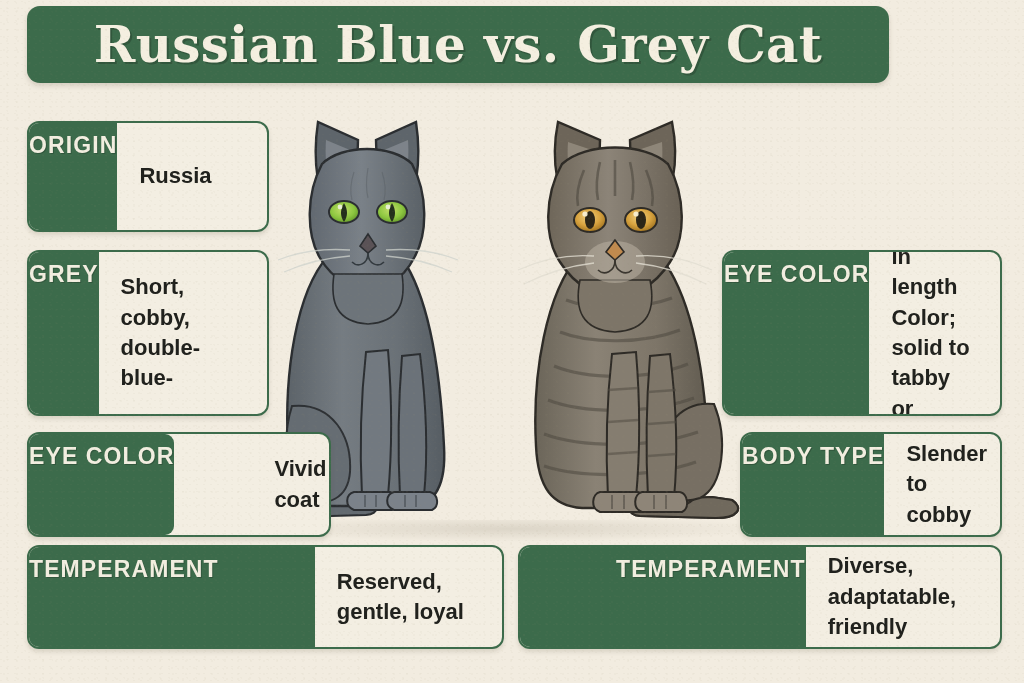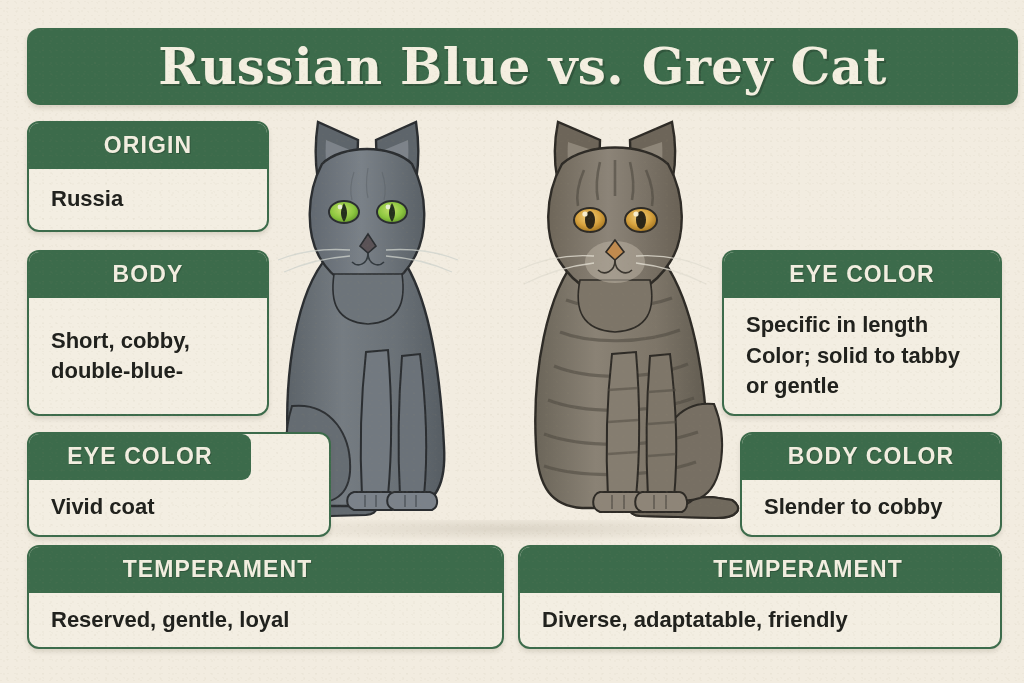--- a/index.html
+++ b/index.html
@@ -16,21 +16,21 @@
     background-image:
       radial-gradient(circle at 12% 22%, rgba(160,150,120,.10) 0 1px, transparent 1px),
       radial-gradient(circle at 63% 71%, rgba(160,150,120,.09) 0 1px, transparent 1px),
       radial-gradient(circle at 31% 84%, rgba(150,140,110,.08) 0 1px, transparent 1px),
       radial-gradient(circle at 82% 33%, rgba(150,140,110,.08) 0 1px, transparent 1px);
     background-size:7px 7px,11px 11px,13px 13px,9px 9px;
   }
 
   
   .title-bar{
-    position:absolute;left:27px;top:28px;width:991px;height:77px;
+    position:absolute;left:27px;top:6px;width:862px;height:77px;
     background:#3c6b4b;border-radius:13px;
     display:flex;align-items:center;justify-content:center;
     box-shadow:0 3px 5px rgba(90,80,55,.18);
   }
   .title-text{
     font-family:"DejaVu Serif", serif;
     font-weight:700;
     font-size:50px;
     letter-spacing:.3px;
     color:#f4efe0;
@@ -39,21 +39,21 @@
   }
 
   
   .card{
     position:absolute;
     background:#f3eee2;
     border:2px solid #3c6b4b;
     border-radius:12px;
     box-shadow:0 3px 4px rgba(95,85,60,.16);
     overflow:hidden;
-    display:flex;flex-direction:column;
+    display:flex;flex-direction:row;
   }
   .card-head{
     background:#3c6b4b;
     color:#f2eee0;
     font-weight:700;
     font-size:23px;
     letter-spacing:1.1px;
     line-height:1;
     padding:11px 0 12px 0;
     text-align:center;
@@ -278,21 +278,21 @@
       <path d="M136 159 C 162 162, 186 170, 206 180" fill="none"></path>
     </g>
   </svg>
 
   <div class="card" id="card-origin">
     <div class="card-head">ORIGIN</div>
     <div class="card-body">Russia</div>
   </div>
 
   <div class="card" id="card-coat">
-    <div class="card-head">BODY</div>
+    <div class="card-head">GREY</div>
     <div class="card-body">
       <div>Short, cobby,</div>
       <div>double-blue-</div>
     </div>
   </div>
 
   <div class="card" id="card-eye-left">
     <div class="card-head head-inset-right" style="--inset:78px;">EYE COLOR</div>
     <div class="card-body">Vivid coat</div>
   </div>
@@ -301,21 +301,21 @@
   <div class="card" id="card-eye-right">
     <div class="card-head">EYE COLOR</div>
     <div class="card-body">
       <div>Specific in length</div>
       <div>Color; solid to tabby</div>
       <div>or gentle</div>
     </div>
   </div>
 
   <div class="card" id="card-body-type">
-    <div class="card-head">BODY COLOR</div>
+    <div class="card-head">BODY TYPE</div>
     <div class="card-body">Slender to cobby</div>
   </div>
 
   <div class="card" id="card-temp-left">
     <div class="card-head">TEMPERAMENT</div>
     <div class="card-body">Reserved, gentle, loyal</div>
   </div>
 
   <div class="card" id="card-temp-right">
     <div class="card-head">TEMPERAMENT</div>

